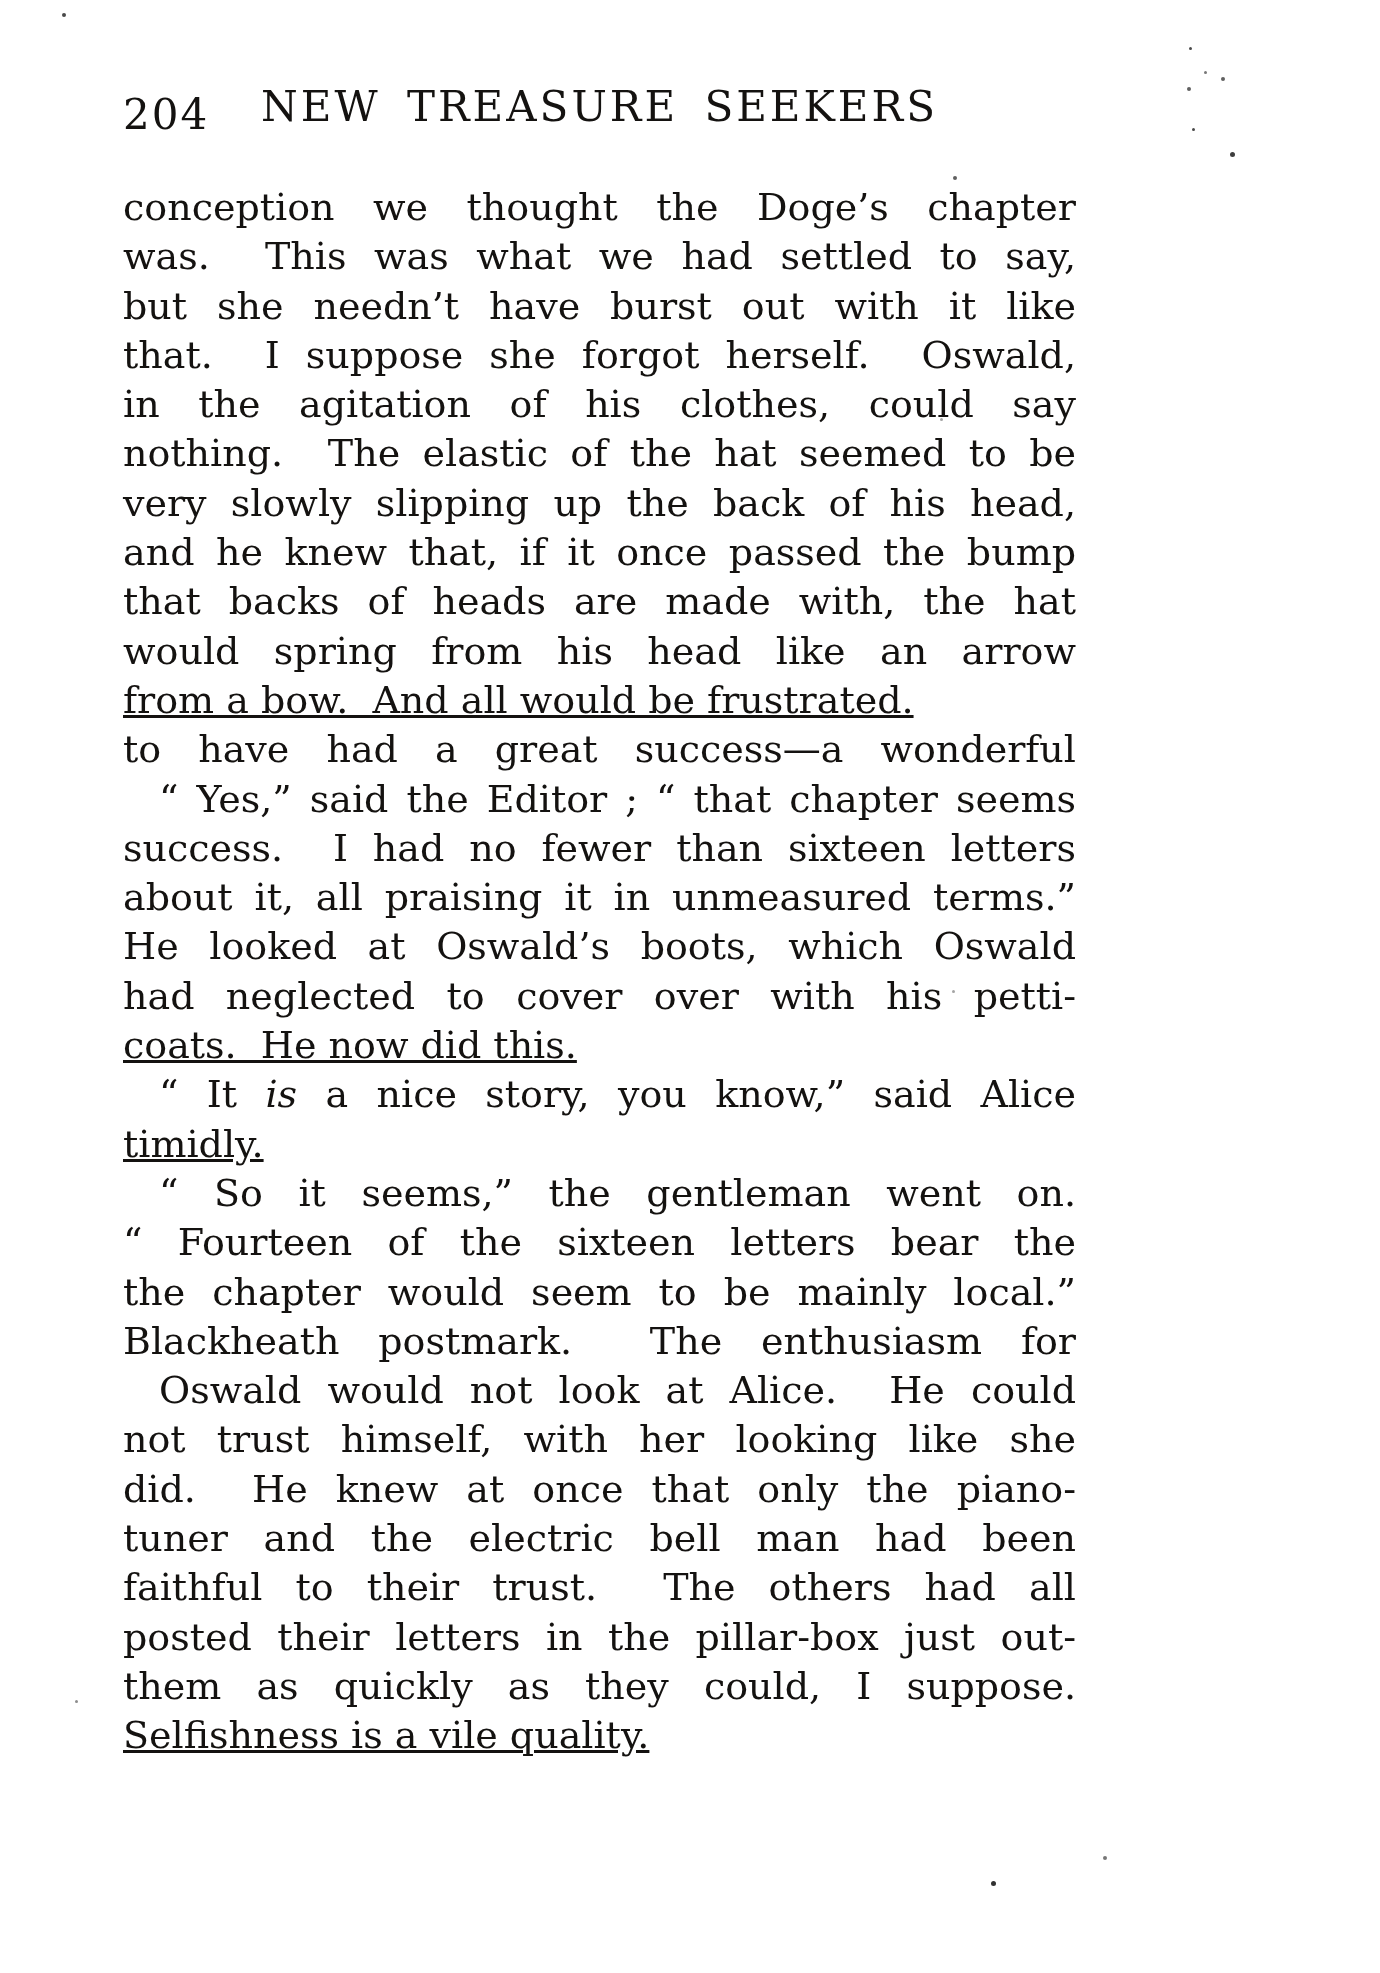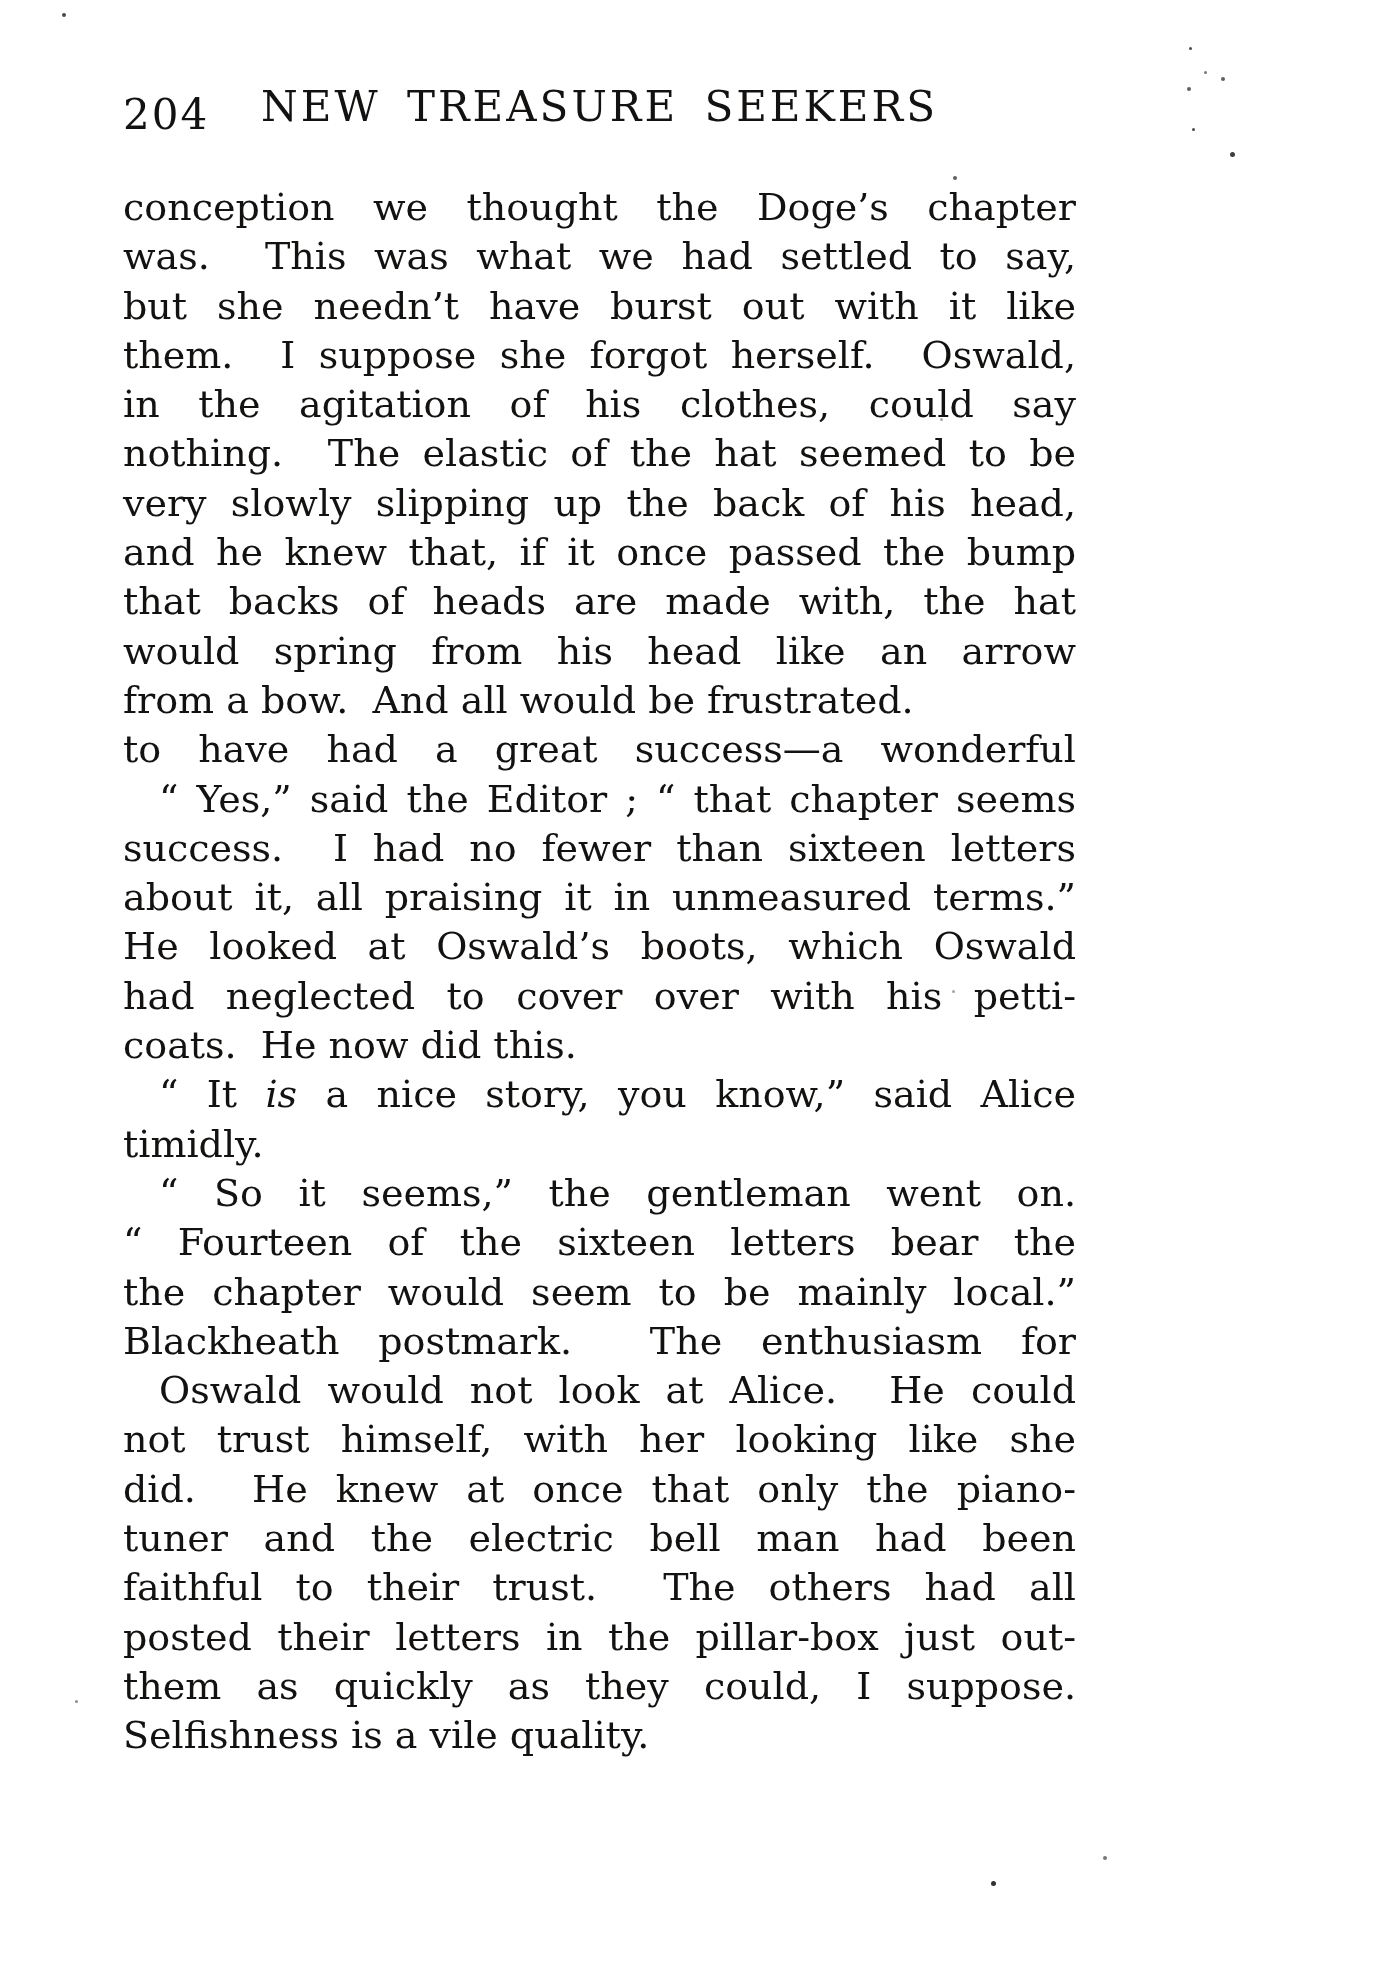--- a/index.html
+++ b/index.html
@@ -52,20 +52,21 @@
     font-size: 38px;
     line-height: 49.3px;
   }
   .line {
     text-align: justify;
     text-align-last: justify;
     white-space: pre-wrap;
   }
   .line.last {
     text-align-last: left;
+    text-decoration: underline;
   }
   .line.indent {
     text-indent: 36px;
   }
   .line i {
   }
   
   .speck {
     position: absolute;
     background: #1c1c1c;
@@ -79,21 +80,21 @@
 
   <div class="header">
     <div class="page-number">204</div>
     <div class="running-title">NEW TREASURE SEEKERS</div>
   </div>
 
   <div class="text-block">
       <div class="line">conception we thought the Doge’s chapter</div>
       <div class="line">was.  This was what we had settled to say,</div>
       <div class="line">but she needn’t have burst out with it like</div>
-      <div class="line">them.  I suppose she forgot herself.  Oswald,</div>
+      <div class="line">that.  I suppose she forgot herself.  Oswald,</div>
       <div class="line">in the agitation of his clothes, could say</div>
       <div class="line">nothing.  The elastic of the hat seemed to be</div>
       <div class="line">very slowly slipping up the back of his head,</div>
       <div class="line">and he knew that, if it once passed the bump</div>
       <div class="line">that backs of heads are made with, the hat</div>
       <div class="line">would spring from his head like an arrow</div>
       <div class="line last">from a bow.  And all would be frustrated.</div>
       <div class="line">to have had a great success—a wonderful</div>
       <div class="line indent">“ Yes,” said the Editor ; “ that chapter seems</div>
       <div class="line">success.  I had no fewer than sixteen letters</div>

